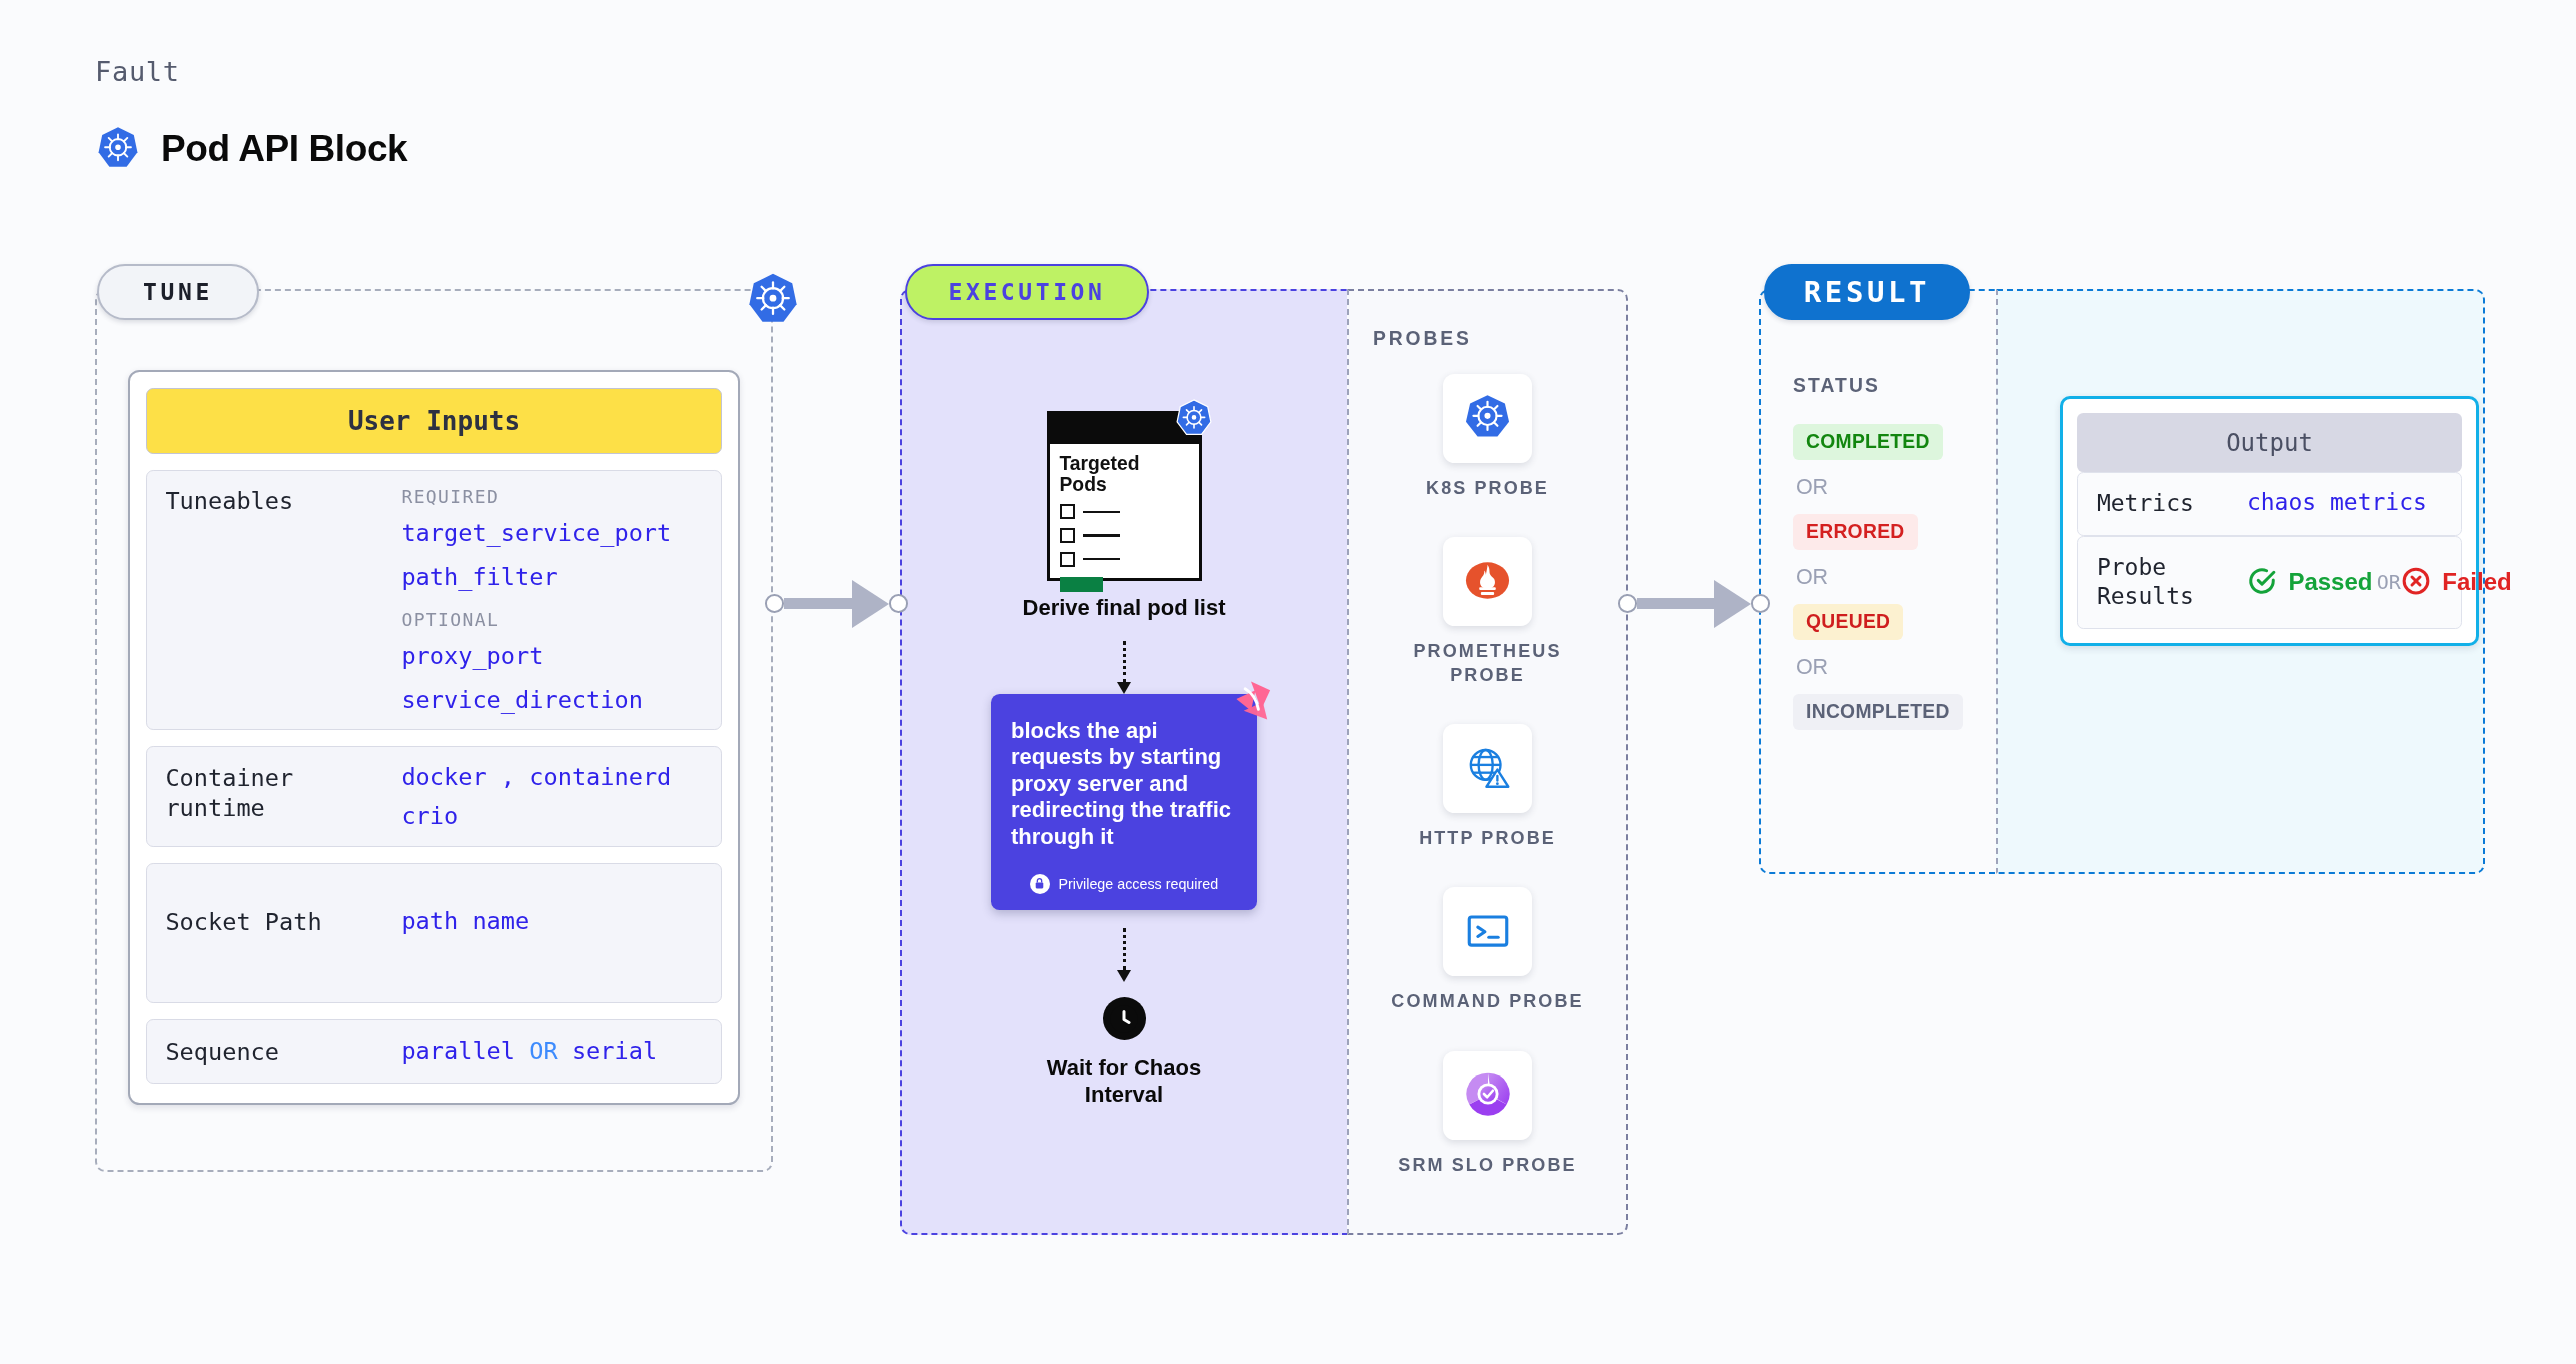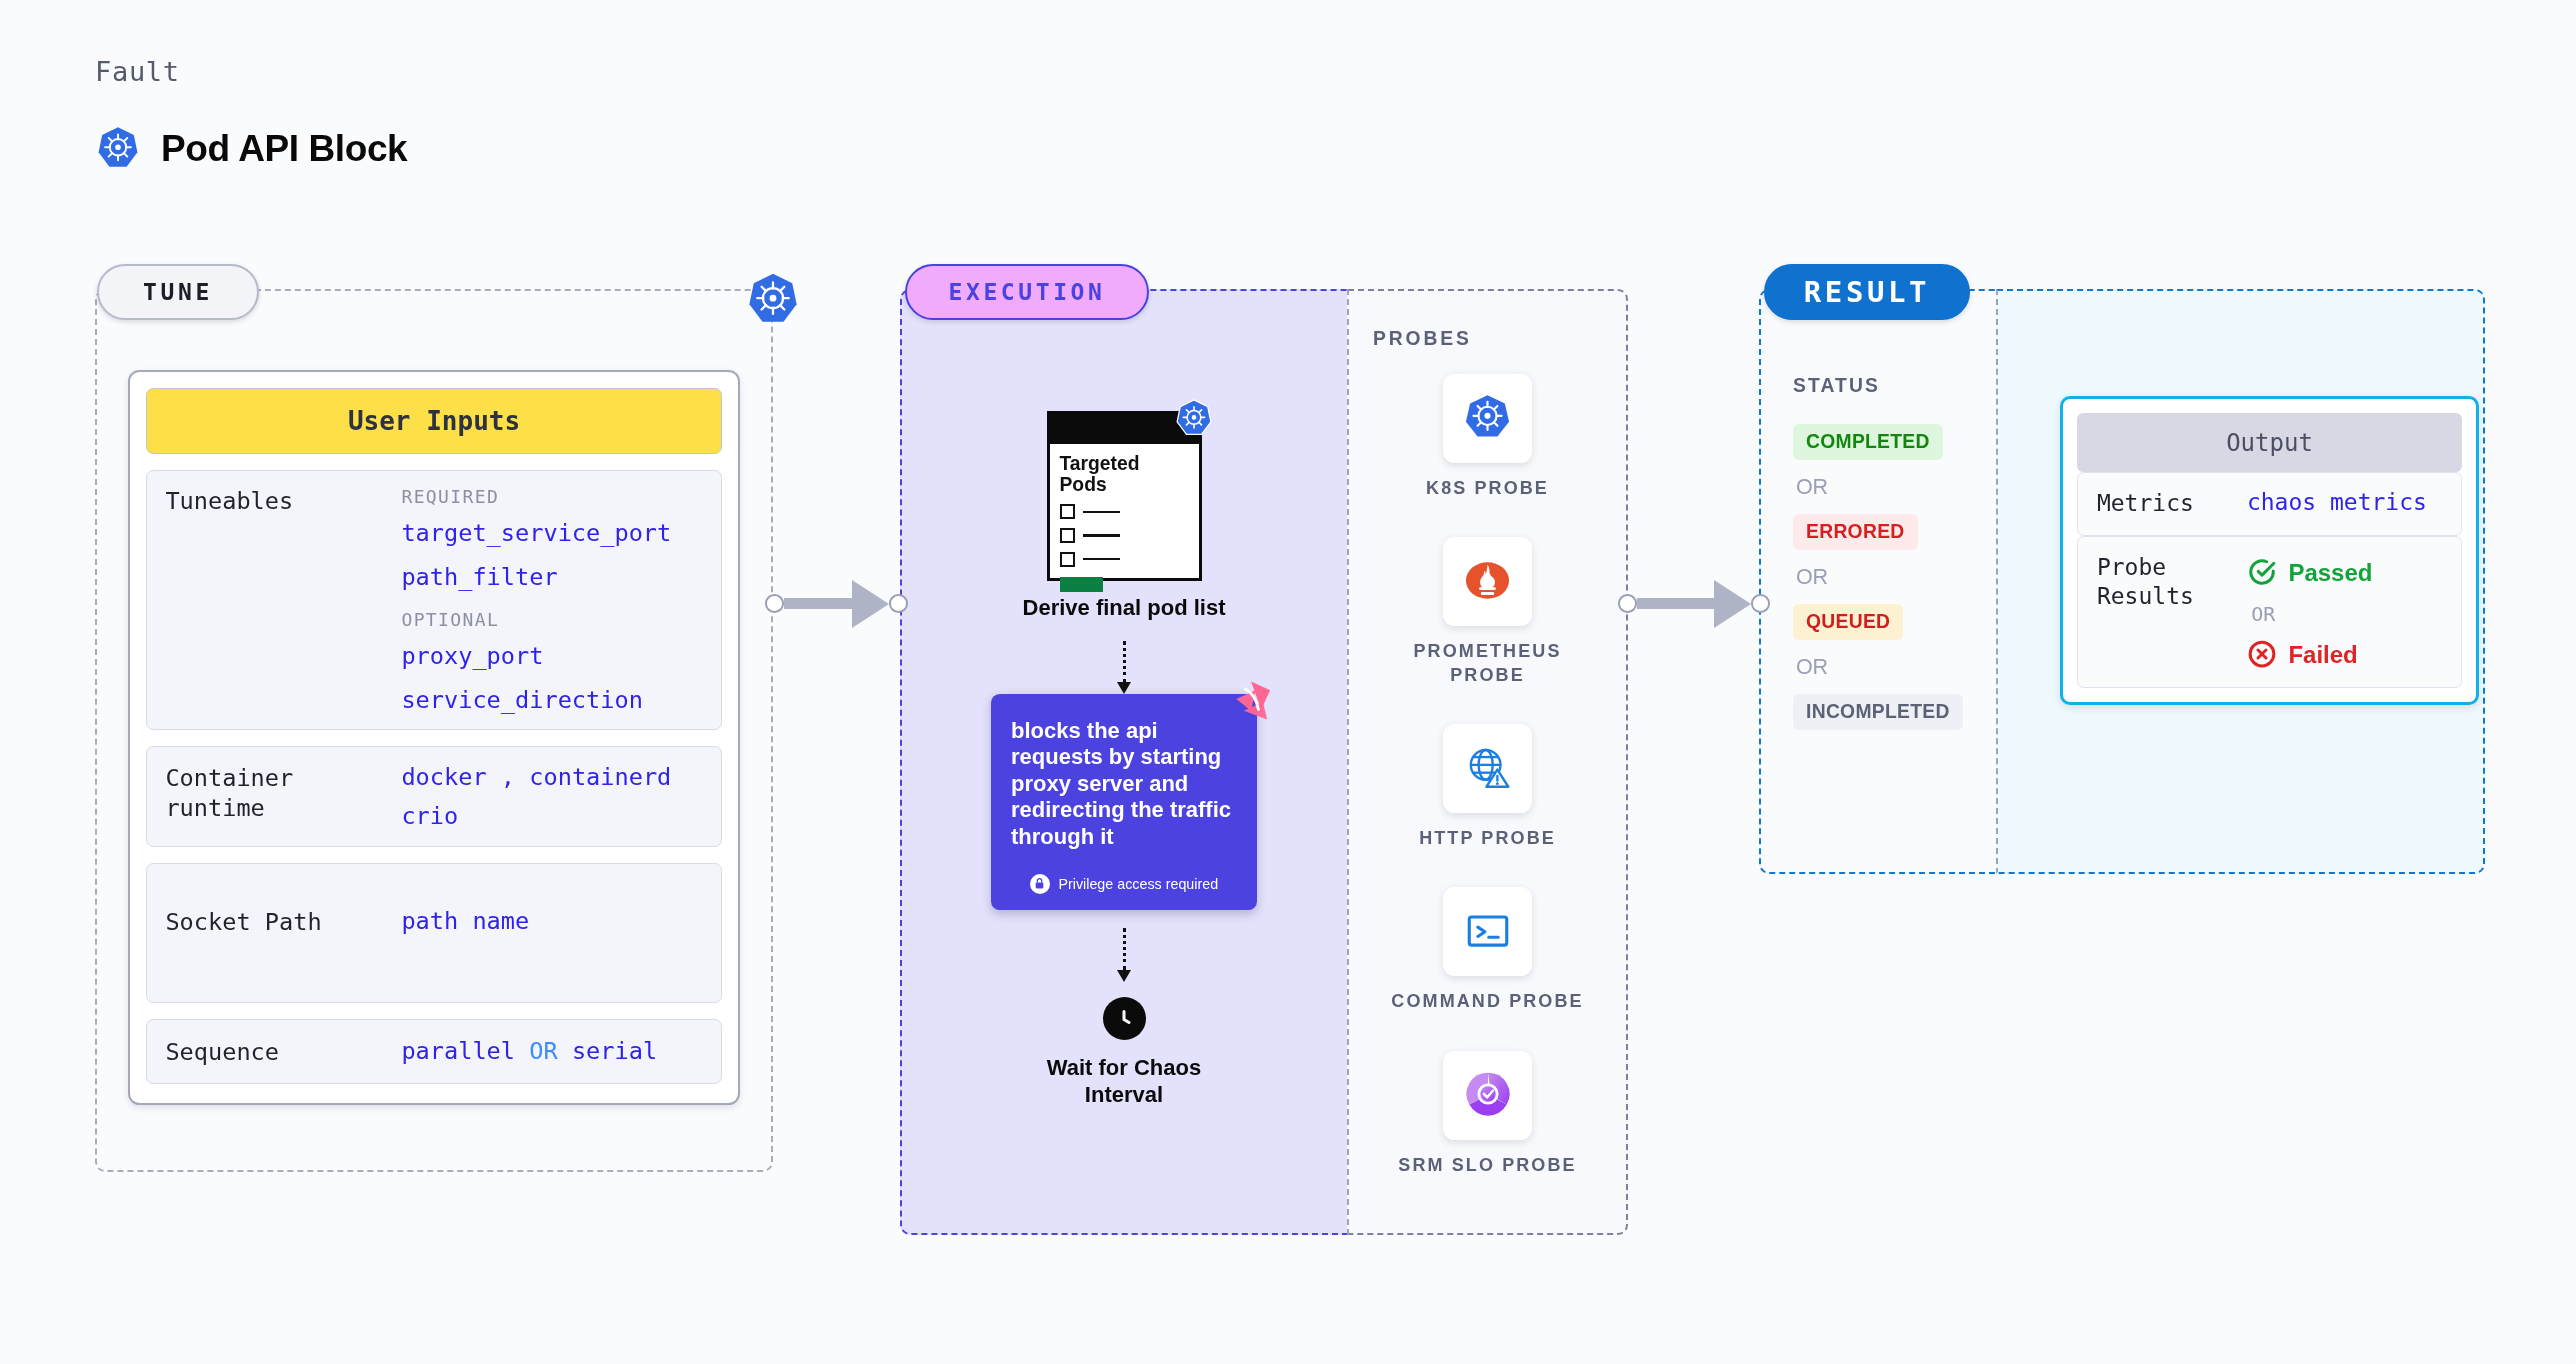--- a/index.html
+++ b/index.html
@@ -42,21 +42,21 @@
     position: absolute; display: flex; align-items: center; justify-content: center;
     border-radius: 716px;
     font-family: "DejaVu Sans Mono", monospace;
     font-weight: 700; letter-spacing: 3.6px;
     box-shadow: 0 2.1px 5.7px rgba(40,45,70,0.16);
     z-index: 6;
   }
   .pill-tune   { left: 97px;  top: 264px; width: 162px; height: 56px;
                  background: #f2f4f8; border: 2.1px solid #b6bbc9; color: #1c1f2a; font-size: 23px; }
   .pill-exec   { left: 905px; top: 264px; width: 244px; height: 56px;
-                 background: #f0abfc; border: 2.1px solid #4b42e0; color: #4b42e0; font-size: 23px; }
+                 background: #bef264; border: 2.1px solid #4b42e0; color: #4b42e0; font-size: 23px; }
   .pill-result { left: 1764px; top: 264px; width: 206px; height: 56px;
                  background: #0f72cf; border: 2.1px solid #0f72cf; color: #ffffff; font-size: 29px; }
 
   
   .k8s-badge {
     position: absolute; left: 745px; top: 271px; width: 56px; height: 56px; z-index: 7;
   }
 
   
   .ui-card {
@@ -229,21 +229,21 @@
   .out-label {
     font-family: "DejaVu Sans Mono", monospace; font-size: 23px; color: #1f232e;
     width: 150px; flex: none; line-height: 1.3;
   }
   .out-val { font-family: "DejaVu Sans Mono", monospace; font-size: 23px; color: #2f22ea; }
   .pr-row { display: flex; align-items: center; gap: 11.5px; }
   .pr-text { font-size: 24px; font-weight: 700; }
   .pr-pass { color: #14a33a; }
   .pr-fail { color: #e02424; }
   .pr-or { font-family: "DejaVu Sans Mono", monospace; font-size: 20px; color: #9aa0b4; margin: 13px 0 13px 4.3px; }
-  .pr-stack { display: flex; flex-direction: column; padding-top: 4.3px; }
+  .pr-stack { display: flex; flex-direction: row; padding-top: 4.3px; }
 </style>
 </head>
 <body>
 
 <div class="canvas">
 
   <div class="hdr-fault">Fault</div>
   <div class="hdr-row">
     <span>
       <svg width="46" height="46" viewBox="0 0 64 64">

